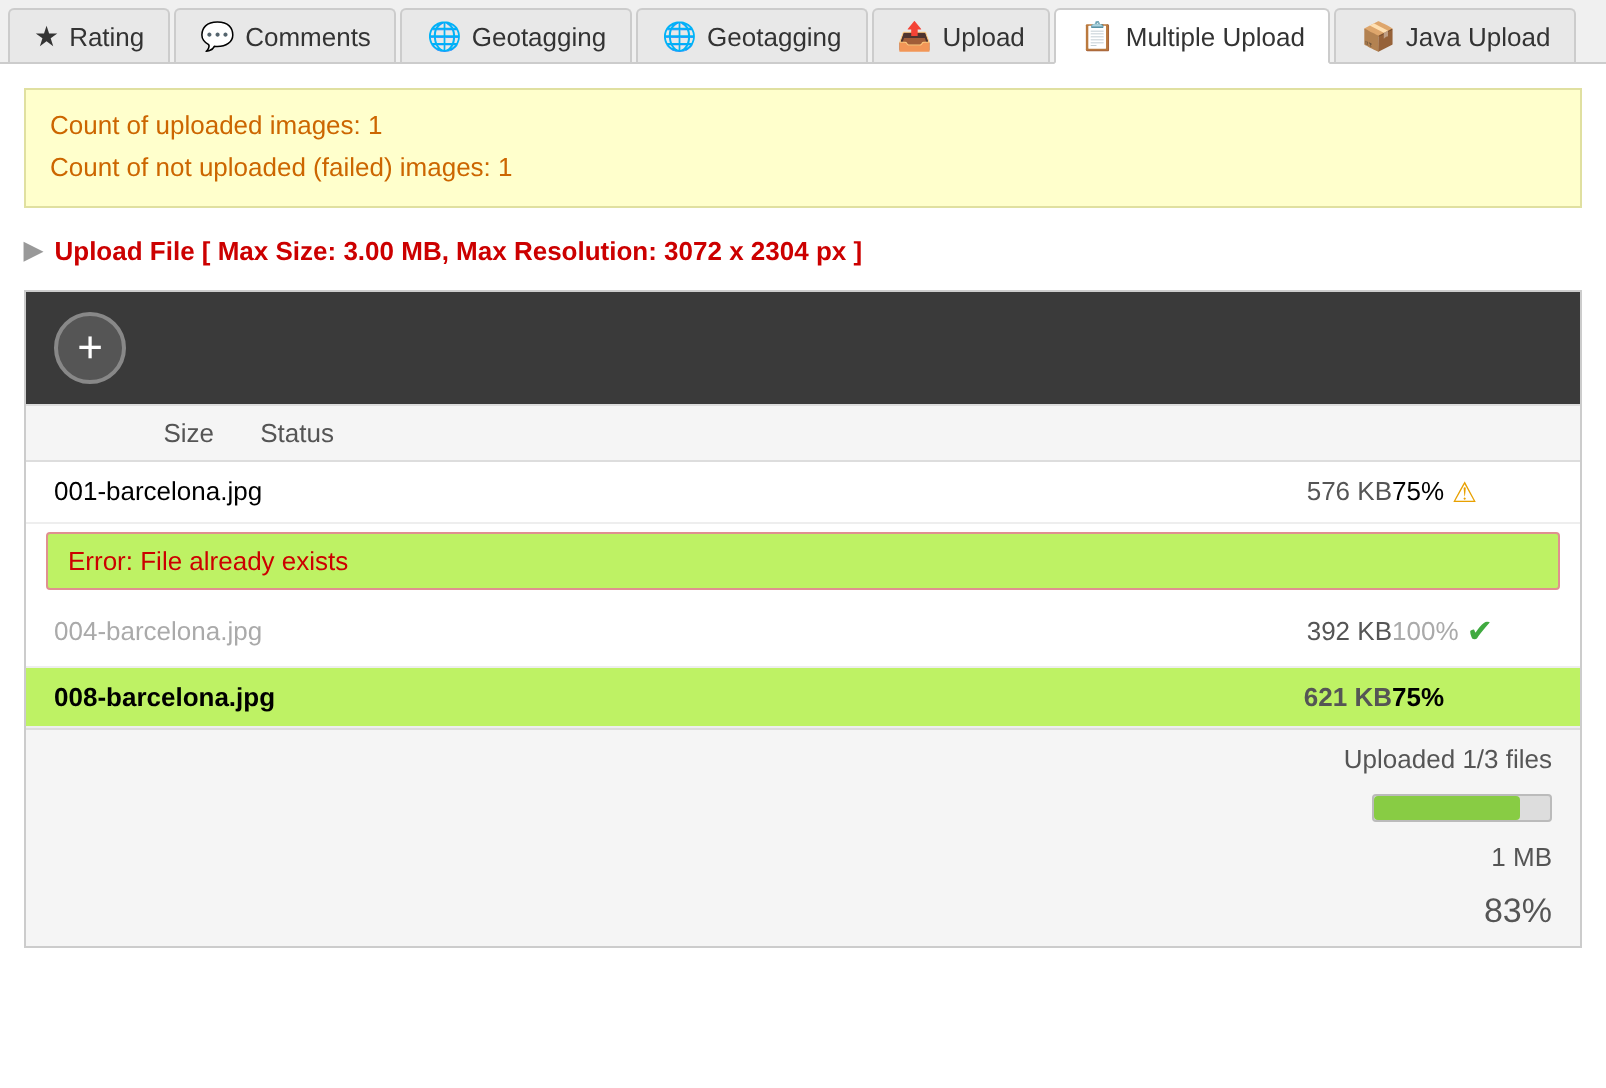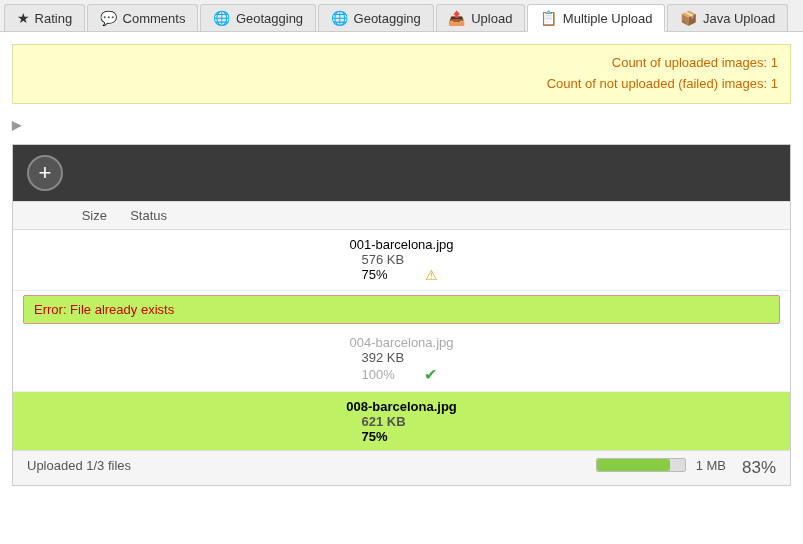--- a/index.html
+++ b/index.html
@@ -51,21 +51,20 @@
 
     
     .notice-box {
       background: #ffffcc;
       border: 1px solid #e0e0a0;
       padding: 8px 12px;
       margin-bottom: 14px;
       color: #cc6600;
       font-size: 13px;
       line-height: 1.6;
-      text-align: right;
     }
 
     
     .upload-header {
       color: #cc0000;
       font-weight: bold;
       font-size: 13px;
       margin-bottom: 12px;
       display: flex;
       align-items: center;
@@ -135,54 +134,54 @@
       max-height: 220px;
       overflow-y: auto;
       position: relative;
     }
     .file-row {
       display: flex;
       align-items: center;
       padding: 7px 14px;
       border-bottom: 1px solid #eee;
       background: #fff;
-      flex-direction: column;
     }
     .file-row.muted {
       color: #aaa;
     }
     .file-row.highlighted {
       background: #bef264;
       font-weight: bold;
     }
     .error-row {
       background: #bef264;
       border: 1px solid #e09090;
       margin: 4px 10px;
       padding: 6px 10px;
       color: #cc0000;
       font-size: 13px;
       border-radius: 2px;
     }
 
     .col-filename-cell { flex: 1; font-size: 13px; }
-    .col-size-cell { width: 80px; font-size: 13px; color: #555; }
-    .col-status-cell { width: 80px; text-align: right; padding-right: 4px; font-size: 13px; display: flex; align-items: center; justify-content: space-between; gap: 4px; }
+    .col-size-cell { width: 80px; text-align: right; font-size: 13px; color: #555; }
+    .col-status-cell { width: 80px; text-align: right; padding-right: 4px; font-size: 13px; display: flex; align-items: center; justify-content: flex-start; gap: 4px; }
 
     .warn-icon { color: #e8a000; font-size: 14px; }
     .ok-icon { color: #40aa40; font-size: 16px; }
 
     
     .upload-footer {
       display: flex;
-      align-items: flex-start;
+      align-items: flex-end;
       padding: 7px 14px;
       background: #f5f5f5;
       border-top: 1px solid #ddd;
       gap: 10px;
+      flex-direction: column;
     }
     .footer-label { font-size: 13px; color: #555; flex: 1; }
     .footer-label span { font-weight: normal; }
     .progress-bar-wrap {
       width: 90px;
       height: 14px;
       background: #ddd;
       border-radius: 2px;
       overflow: hidden;
       border: 1px solid #bbb;
@@ -238,20 +237,21 @@
 
 <div class="content">
 
   <div class="notice-box">
     <div>Count of uploaded images: 1</div>
     <div>Count of not uploaded (failed) images: 1</div>
   </div>
 
   <div class="upload-header">
     <span class="upload-header-arrow">▶</span>
+    <span>Upload File [ Max Size: 3.00 MB, Max Resolution: 3072 x 2304 px ]</span>
   </div>
 
   <div class="upload-panel">
 
     <div class="select-images-bar">
       <div class="plus-btn">
         <span>+</span>
       </div>
     </div>
 

